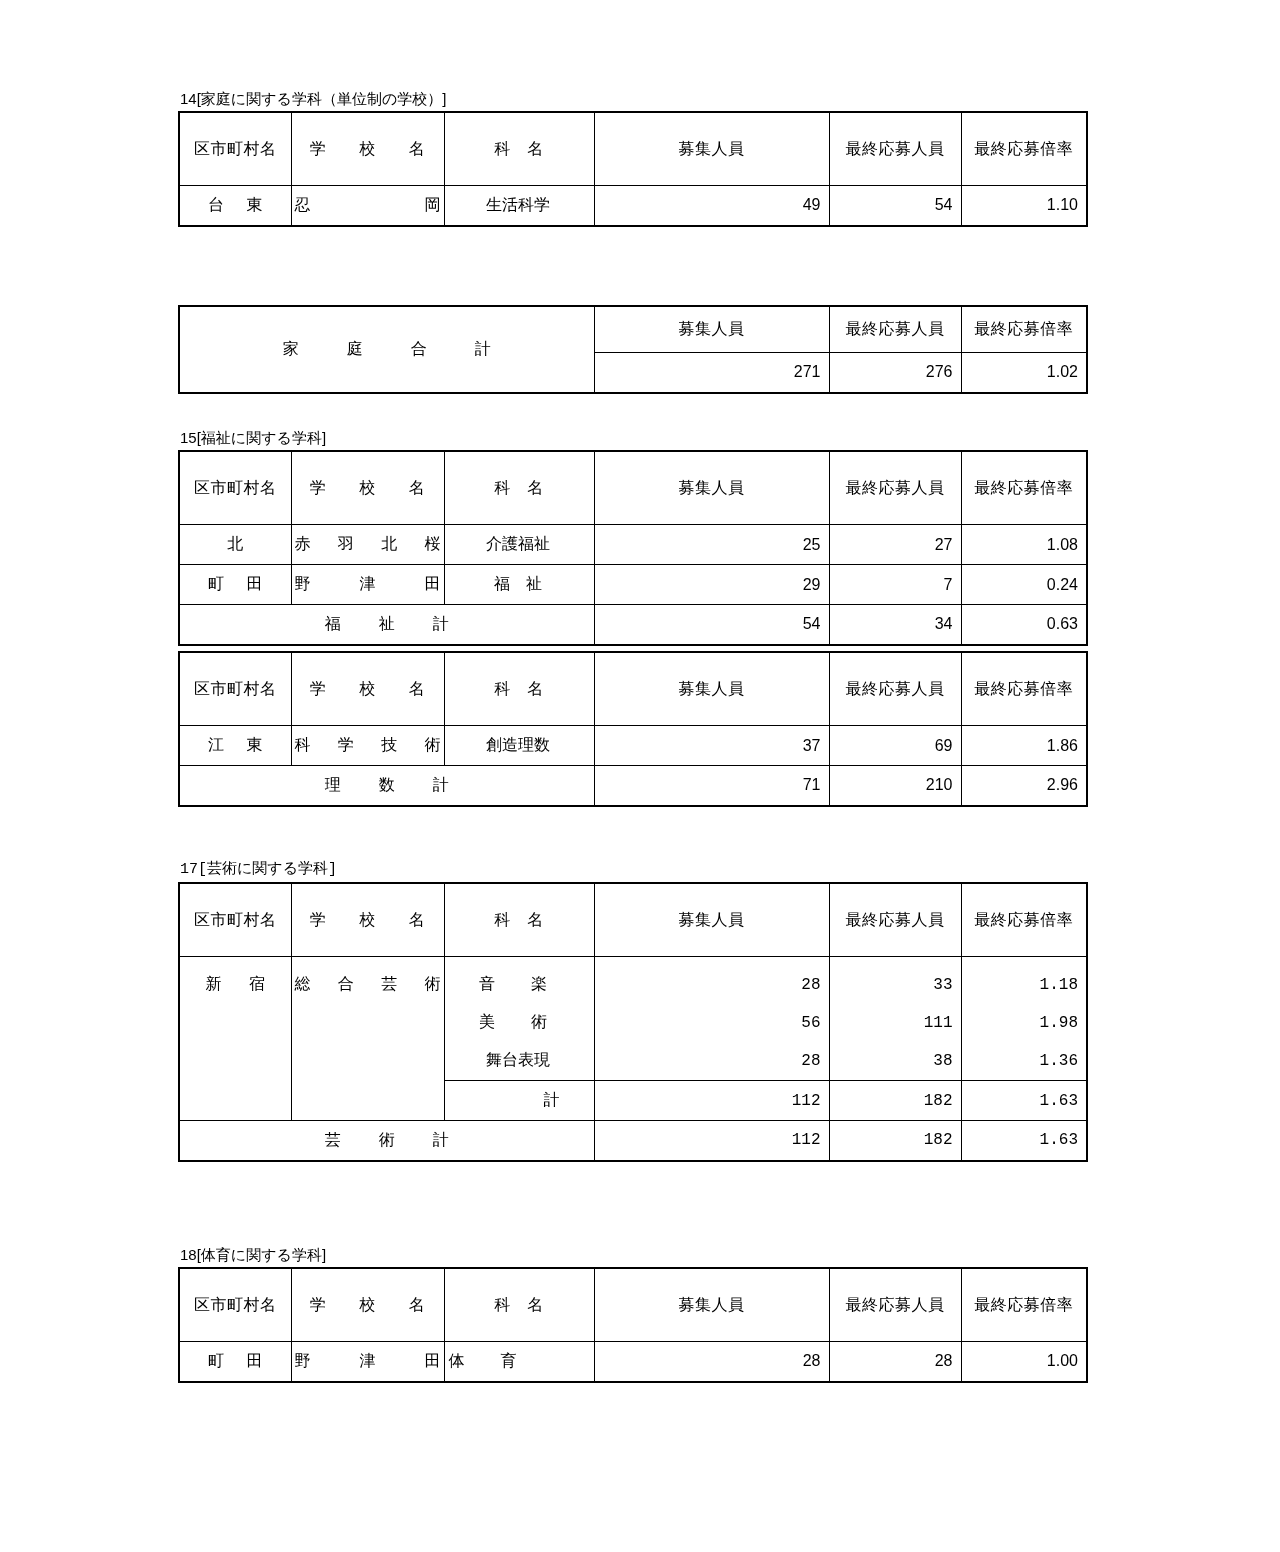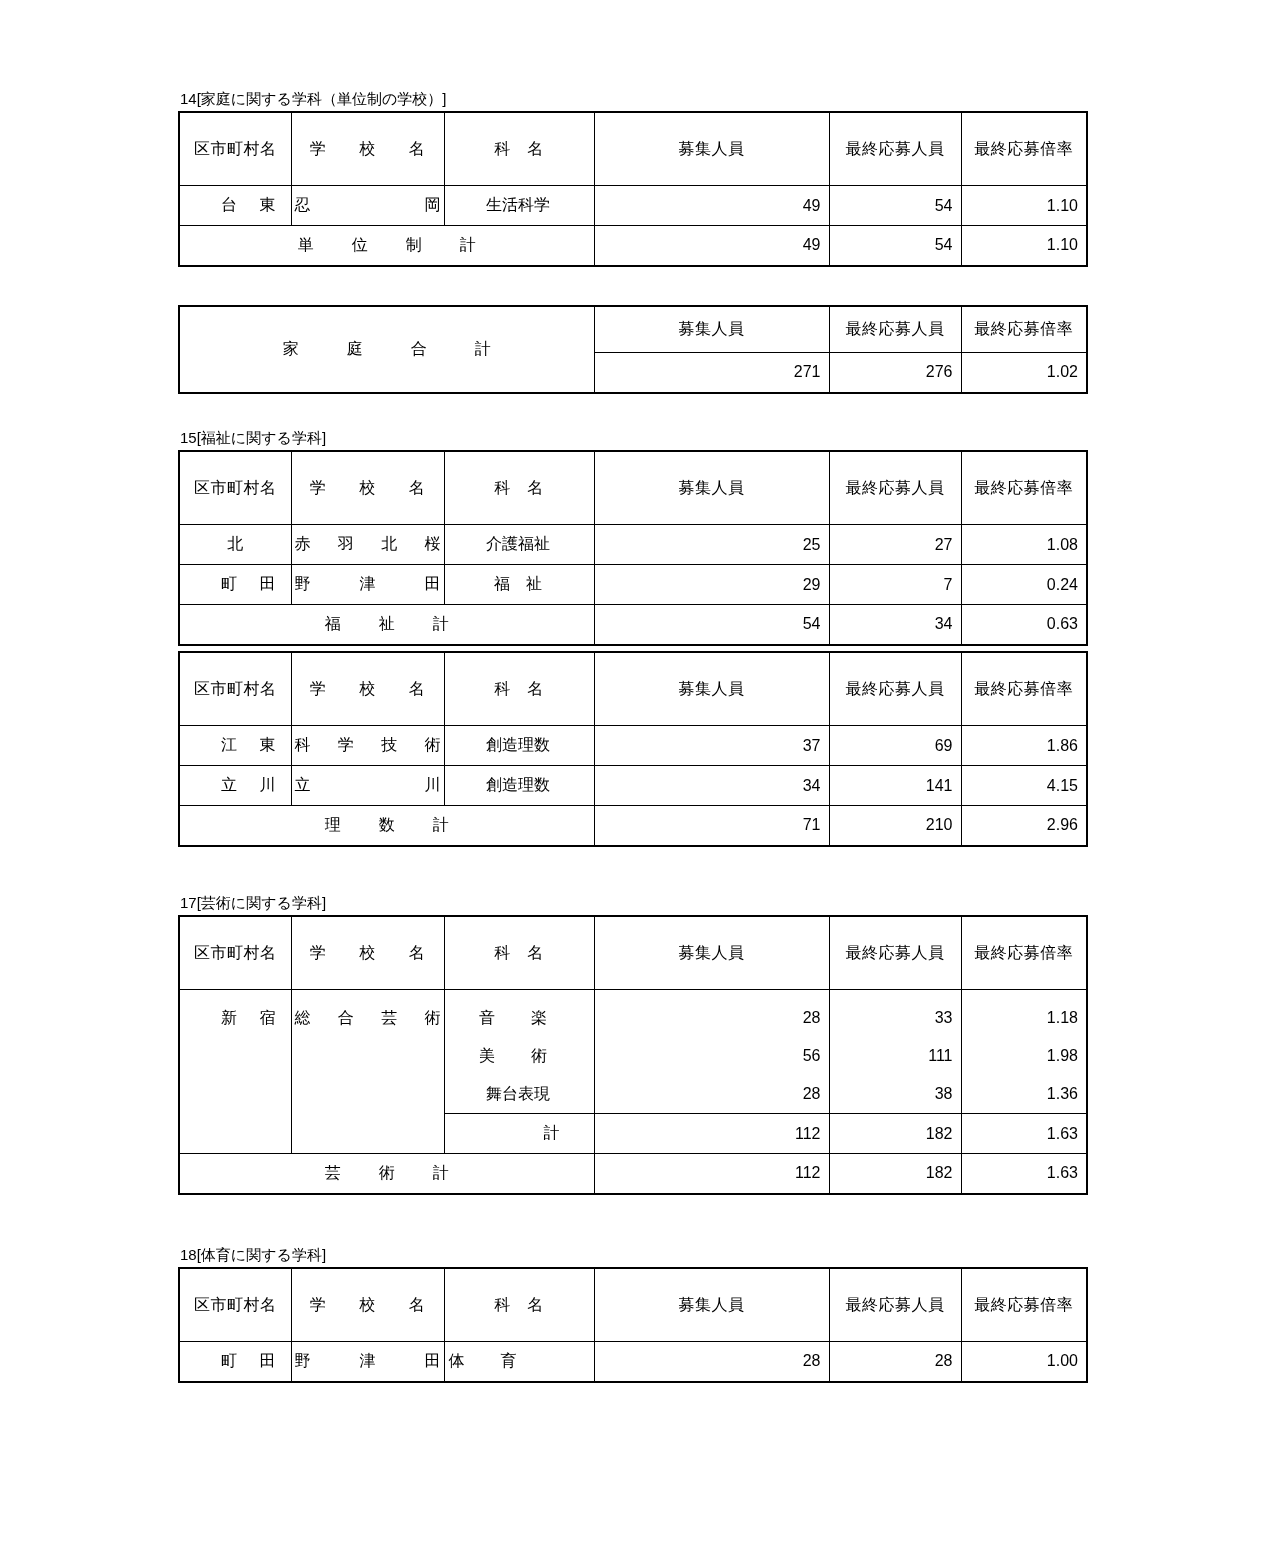--- a/index.html
+++ b/index.html
@@ -63,21 +63,21 @@
     font-size: 16px;
     letter-spacing: 0.5px;
   }
   .num {
     text-align: right;
     padding-right: 8px !important;
     font-size: 16px;
   }
   .row-h { height: 40px; }
   .city {
-    text-align: right;
+    text-align: center;
     letter-spacing: 9px;
     text-indent: 9px;
   }
   .city-1 {
     text-align: center;
     letter-spacing: 0px;
     text-indent: 0;
   }
   .schoolname {
     text-align: justify;
@@ -148,26 +148,20 @@
           <td class="hdr">最終応募倍率</td>
         </tr>
         <tr class="row-h">
           <td class="city">台 東</td>
           <td class="schoolname"><span>忍　　　　　　岡</span></td>
           <td class="dept">生活科学</td>
           <td class="num">49</td>
           <td class="num">54</td>
           <td class="num">1.10</td>
         </tr>
-        <tr class="row-h">
-          <td class="total-label" colspan="3">単　位　制　計</td>
-          <td class="num">49</td>
-          <td class="num">54</td>
-          <td class="num">1.10</td>
-        </tr>
       </tbody>
     </table>
   </div>
 
   <div class="section" style="top:305px;">
     <table class="t outer-thick">
       <colgroup>
         <col class="c-city">
           <col class="c-sch">
           <col class="c-dept">
@@ -258,38 +252,30 @@
         </tr>
         <tr class="row-h">
           <td class="city">江 東</td>
           <td class="schoolname"><span>科　学　技　術</span></td>
           <td class="dept">創造理数</td>
           <td class="num">37</td>
           <td class="num">69</td>
           <td class="num">1.86</td>
         </tr>
         <tr class="row-h">
-          <td class="city">立 川</td>
-          <td class="schoolname"><span>立　　　　　川</span></td>
-          <td class="dept">創造理数</td>
-          <td class="num">34</td>
-          <td class="num">141</td>
-          <td class="num">4.15</td>
-        </tr>
-        <tr class="row-h">
           <td class="total-label" colspan="3">理　数　計</td>
           <td class="num">71</td>
           <td class="num">210</td>
           <td class="num">2.96</td>
         </tr>
       </tbody>
     </table>
   </div>
 
-  <div class="section" style="top:893px;">
+  <div class="section" style="top:860px;font-family:Liberation Mono, monospace;">
     <div class="section-title">17[芸術に関する学科]</div>
     <table class="t outer-thick">
       <colgroup>
         <col class="c-city">
           <col class="c-sch">
           <col class="c-dept">
           <col class="c-quota">
           <col class="c-appl">
           <col class="c-rate">
       </colgroup>

